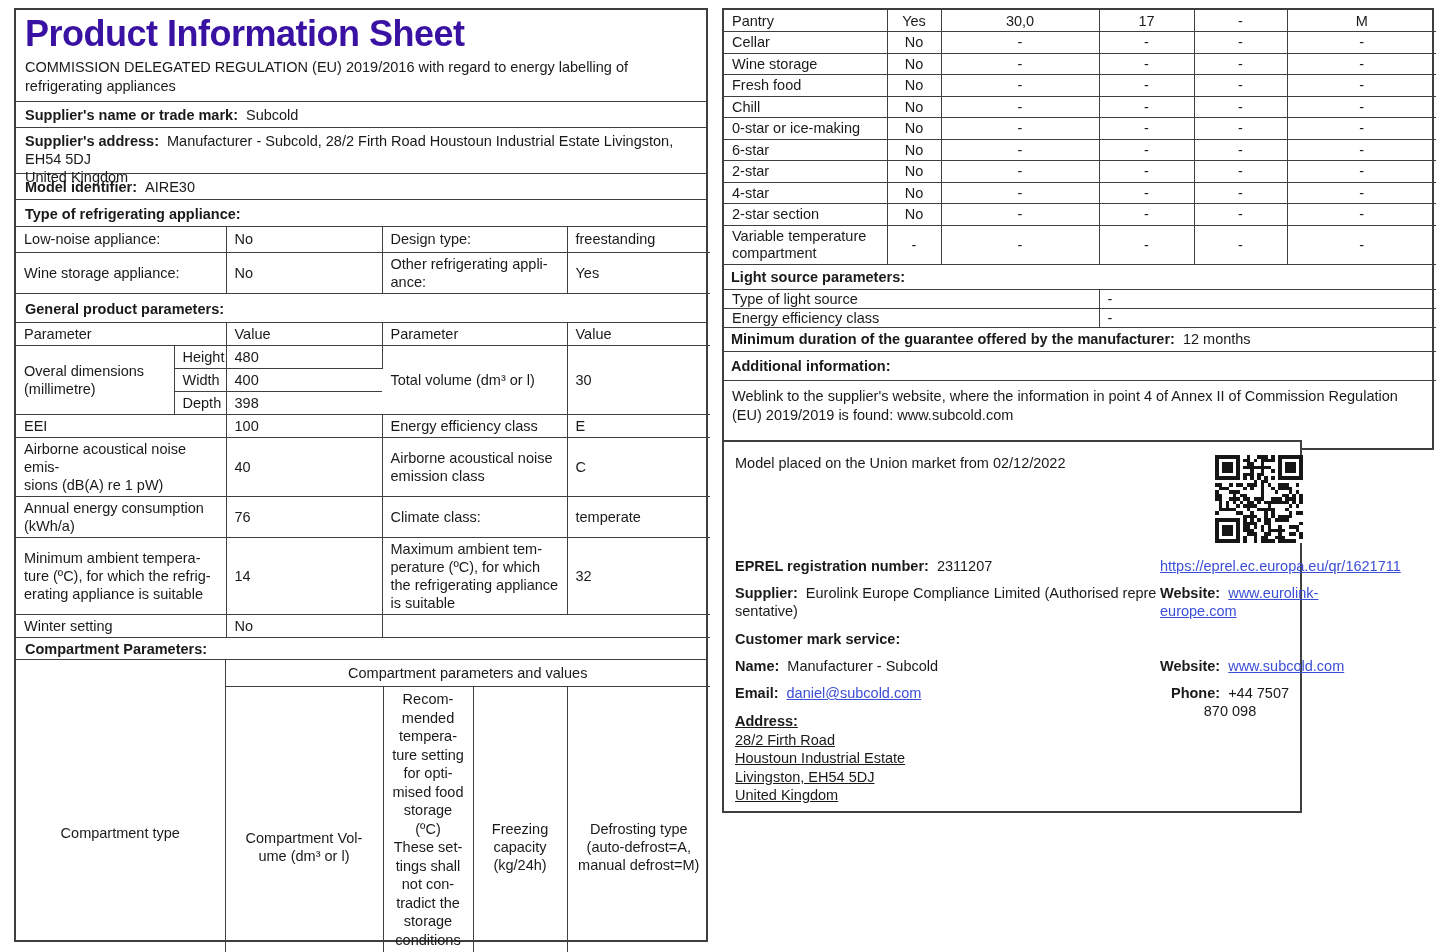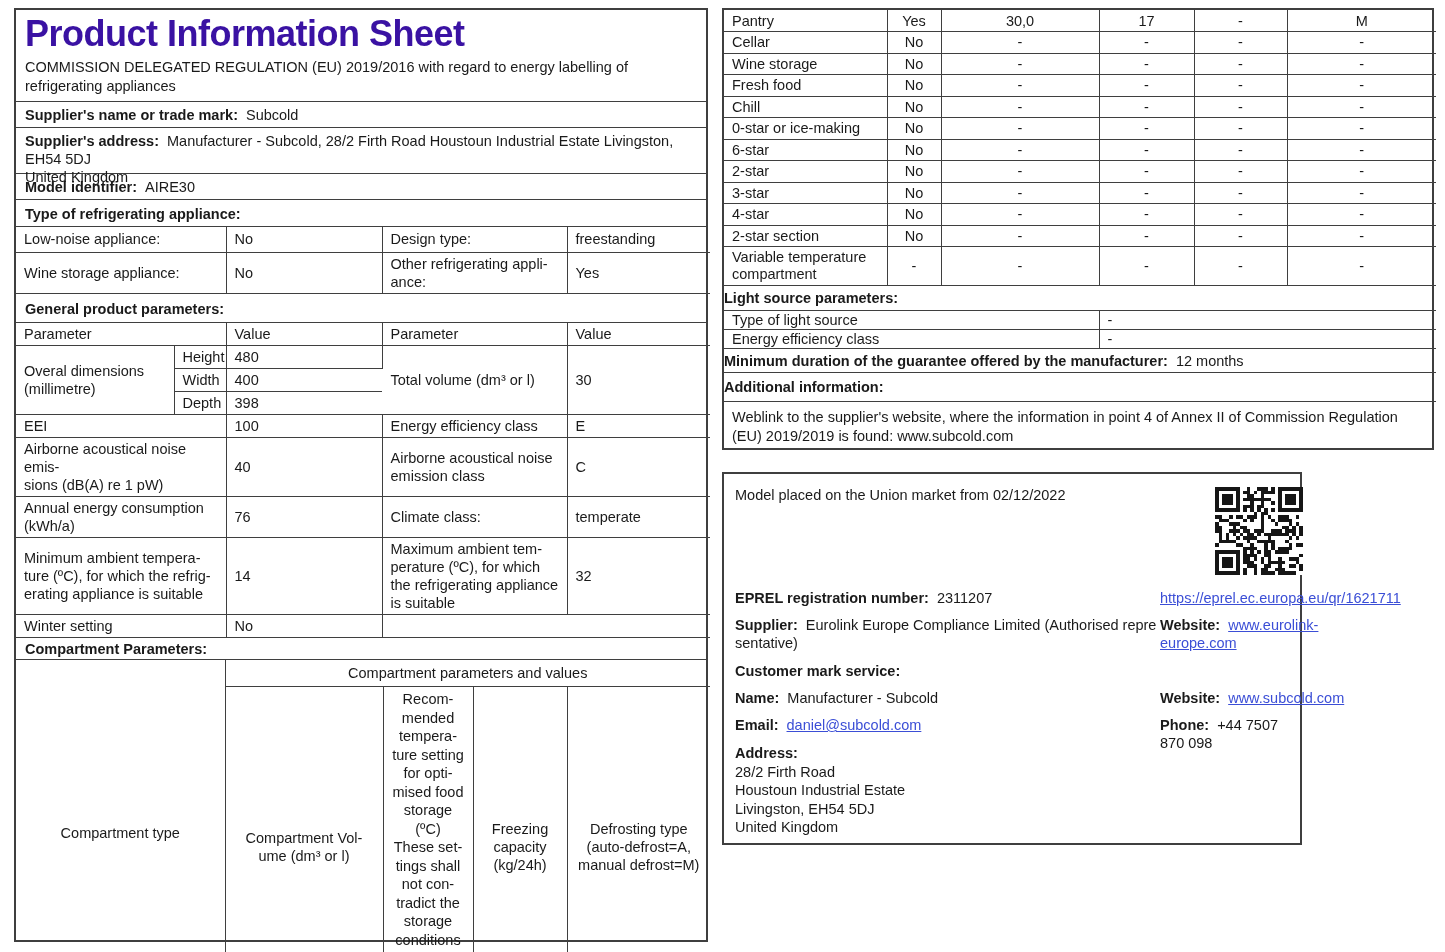--- a/index.html
+++ b/index.html
@@ -5,21 +5,21 @@
   :root{
     --title:#3a12a3; --link:#3b4ed6; --border:#3f3f3f; --text:#1a1a1a;
   }
   *{box-sizing:border-box;margin:0;padding:0;}
   html,body{background:#ffffff;}
   .canvas{position:relative;width:1445px;height:952px;background:#fff;
     font-family:"Liberation Sans",sans-serif;color:var(--text);overflow:hidden;}
   .box{position:absolute;background:#fff;border:2px solid var(--border);}
   .left{left:14px;top:8px;width:694px;height:934px;}
   .rtop{left:722px;top:8px;width:712px;height:442px;}
-  .rbot{left:722px;top:472px;width:580px;height:373px;}
+  .rbot{left:722px;top:440px;width:580px;height:373px;}
 
   .titleblock{height:92px;padding:6px 9px 0 9px;border-bottom:1.4px solid var(--border);}
   h1{font-size:36px;font-weight:700;color:var(--title);letter-spacing:-0.5px;line-height:36px;}
   .subtitle{font-size:14.5px;line-height:19px;margin-top:6px;max-width:648px;}
 
   .row{border-bottom:1.4px solid var(--border);padding:4px 9px;font-size:14.5px;line-height:18px;}
   .h26{height:26px;} .h46{height:46px;} .h27{height:27px;padding-top:5px;}
   .h29{height:29px;padding-top:6px;} .h22{height:22px;padding-top:2px;}
   .b{font-weight:700;}
   .lbl{font-weight:700;margin-right:8px;}
@@ -42,21 +42,21 @@
 
   .t6{height:438px;}
   .t6 td{padding:0 8px;}
   .cr{height:21.5px;}
   .cr td.cv{text-align:center;}
   .vt{height:38px;}
   .vt td.cv{text-align:center;}
   .vt .pl{line-height:17px;padding-top:2px;padding-bottom:2px;}
   .lh{height:25px;} .lr{height:18px;} .gu{height:24px;} .ah{height:29px;}
   .wl td{border-bottom:none;vertical-align:top;padding-top:6px;line-height:19px;}
-  .lh td,.ah td,.gu td{padding:0 0;}
+  .lh td,.ah td,.gu td{padding:0 7px;}
 
   .rbot > div{position:absolute;font-size:14.5px;line-height:18px;}
   .lnk{color:var(--link);text-decoration:underline;cursor:pointer;}
   .qr{position:absolute;left:489px;top:13px;width:92px;height:88px;}
   .addr-line{line-height:18.5px;}
 </style>
 </head>
 <body>
 
 <div class="canvas">
@@ -286,28 +286,20 @@
       <tr class="cr">
         <td>6-star</td>
         <td class="cv">No</td>
         <td class="cv">-</td>
         <td class="cv">-</td>
         <td class="cv">-</td>
         <td class="cv">-</td>
       </tr>
       <tr class="cr">
         <td>2-star</td>
-        <td class="cv">No</td>
-        <td class="cv">-</td>
-        <td class="cv">-</td>
-        <td class="cv">-</td>
-        <td class="cv">-</td>
-      </tr>
-      <tr class="cr">
-        <td>3-star</td>
         <td class="cv">No</td>
         <td class="cv">-</td>
         <td class="cv">-</td>
         <td class="cv">-</td>
         <td class="cv">-</td>
       </tr>
       <tr class="cr">
         <td>4-star</td>
         <td class="cv">No</td>
         <td class="cv">-</td>
@@ -703,25 +695,25 @@
     <div style="left:11px;top:215px;">
       <span class="lbl">Name:</span><span>Manufacturer - Subcold</span>
     </div>
     <div style="left:436px;top:215px;">
       <span class="lbl">Website:</span><a class="lnk">www.subcold.com</a>
     </div>
 
     <div style="left:11px;top:242px;">
       <span class="lbl">Email:</span><a class="lnk">daniel@subcold.com</a>
     </div>
-    <div style="left:436px;top:242px;">
+    <div style="left:436px;top:242px;text-align:center;">
       <span class="lbl">Phone:</span><span>+44 7507 870 098</span>
     </div>
 
-    <div style="left:11px;top:270px;">
+    <div style="left:11px;top:270px;text-decoration:underline;">
       <div class="b addr-line">Address:</div>
       <div class="addr-line">28/2 Firth Road</div>
       <div class="addr-line">Houstoun Industrial Estate</div>
       <div class="addr-line">Livingston, EH54 5DJ</div>
       <div class="addr-line">United Kingdom</div>
     </div>
   </div>
 </div>
 
 </body></html>

